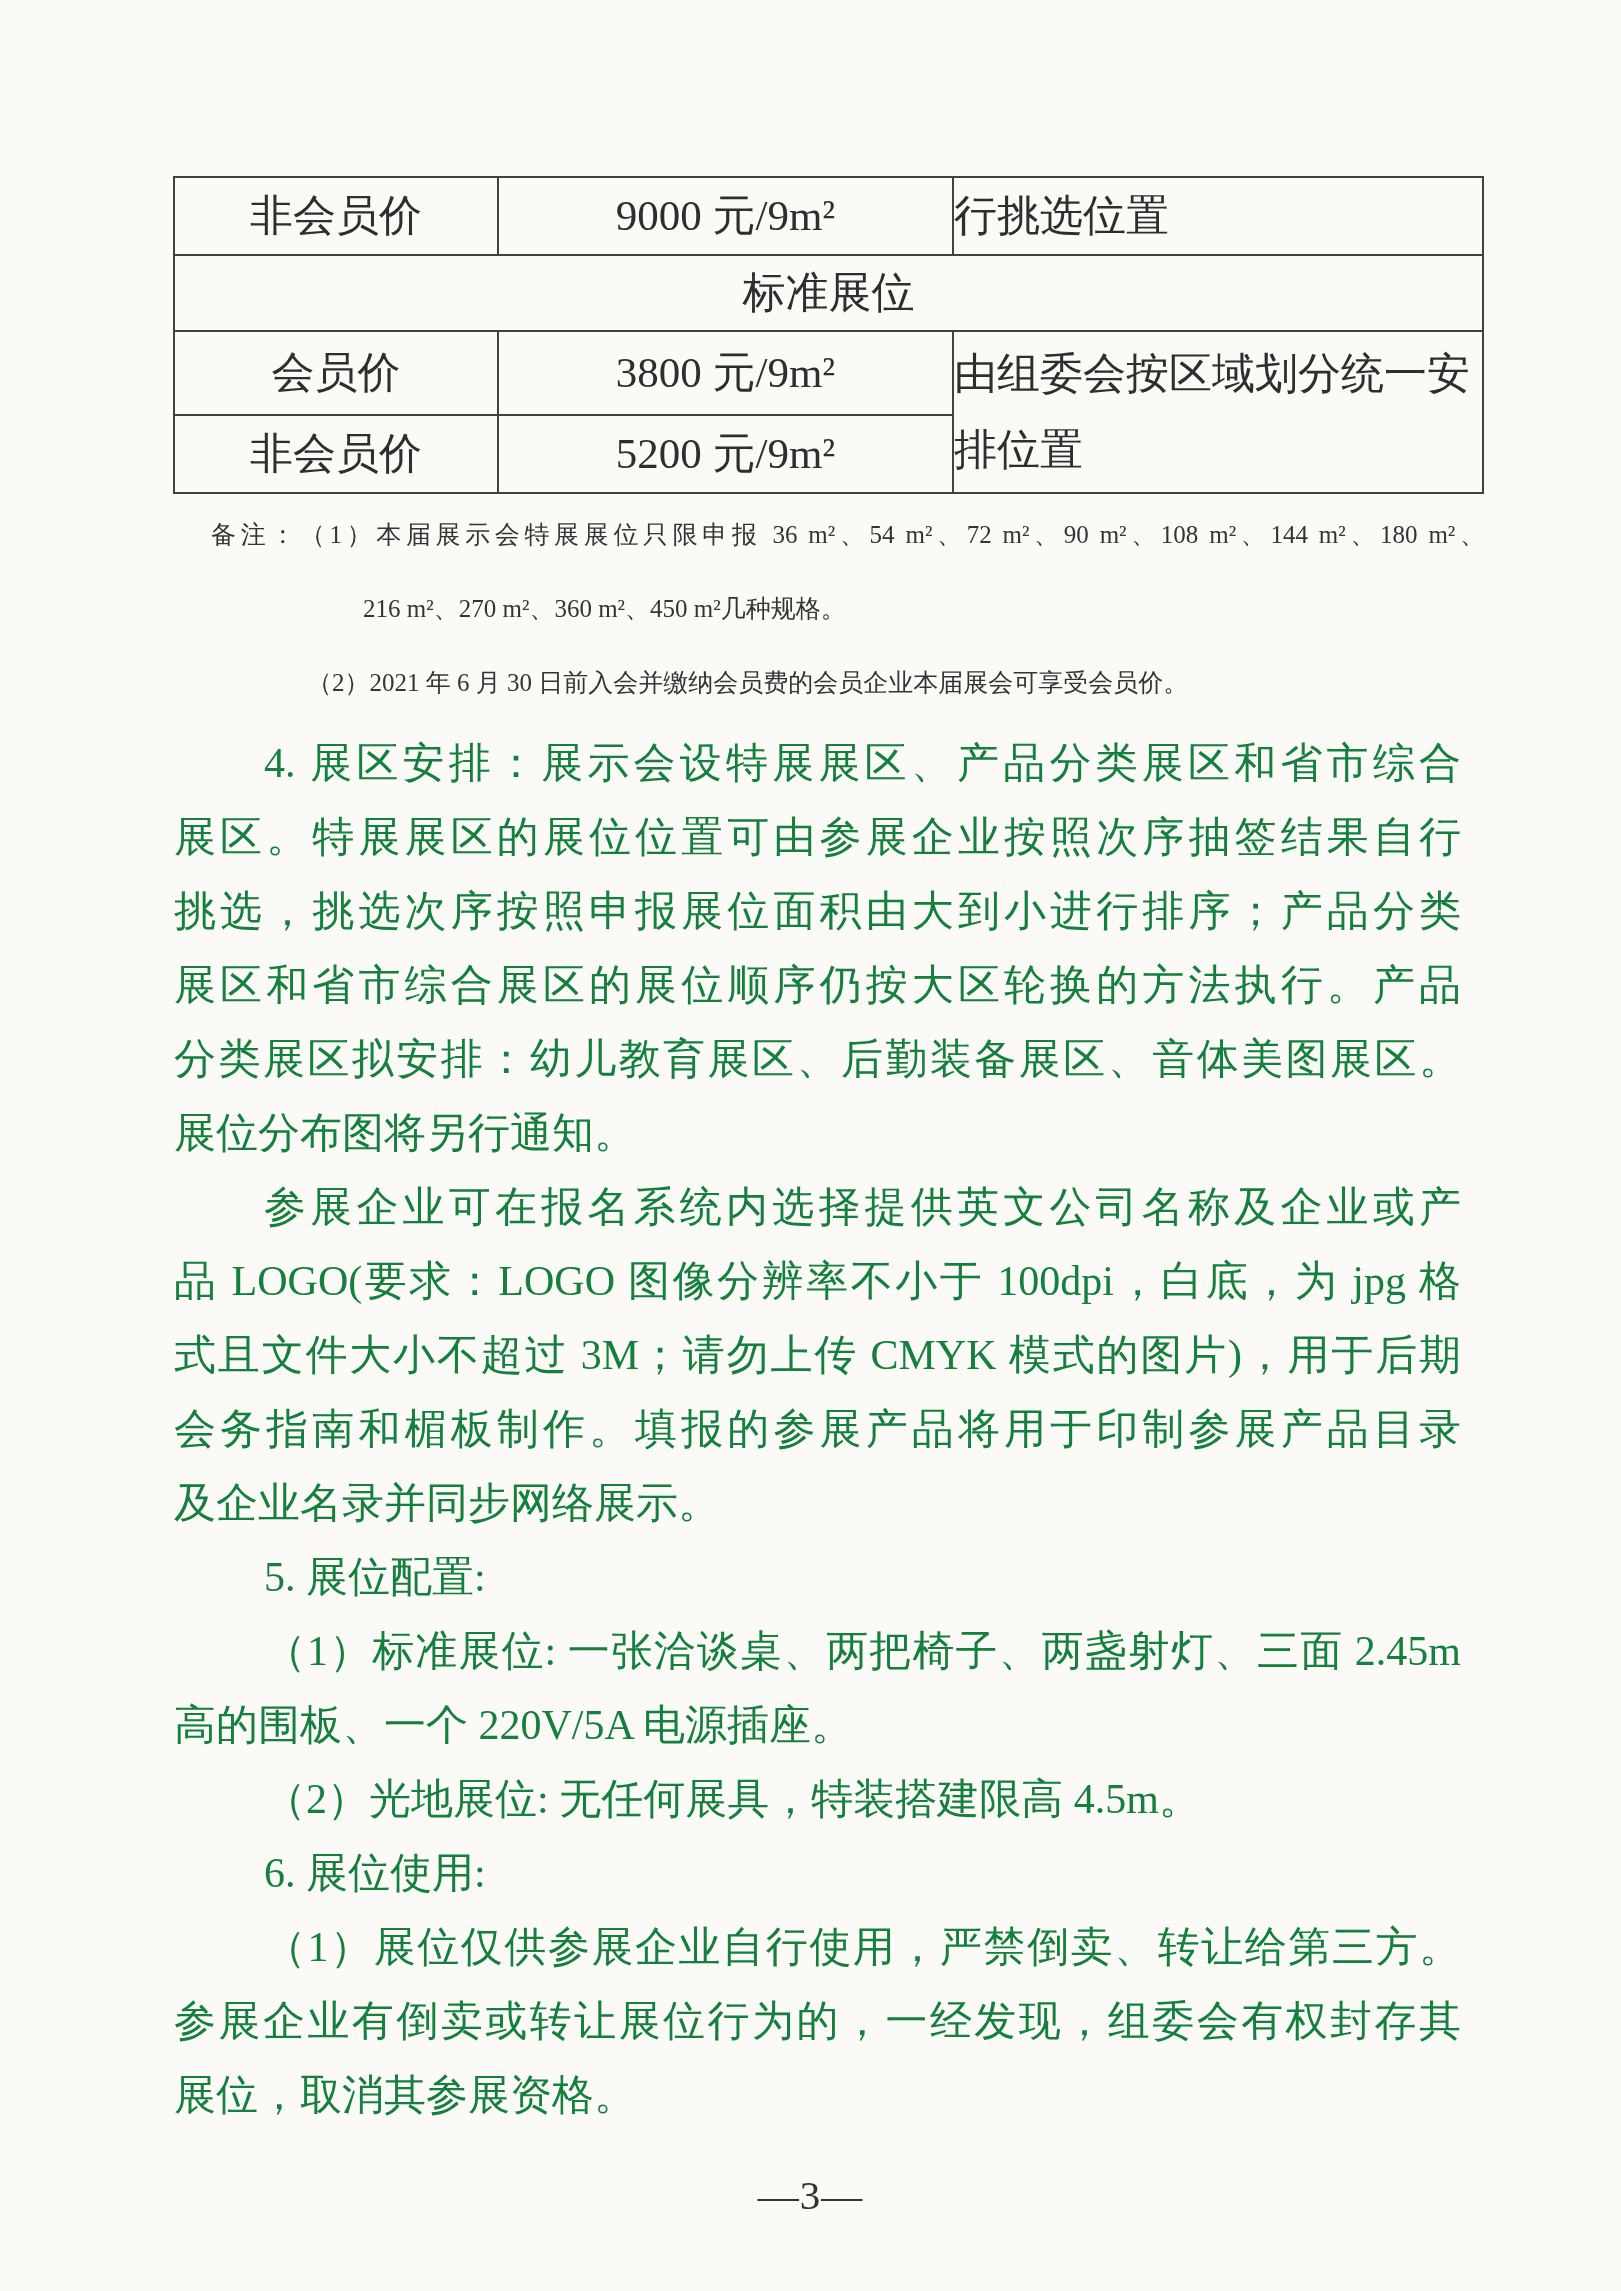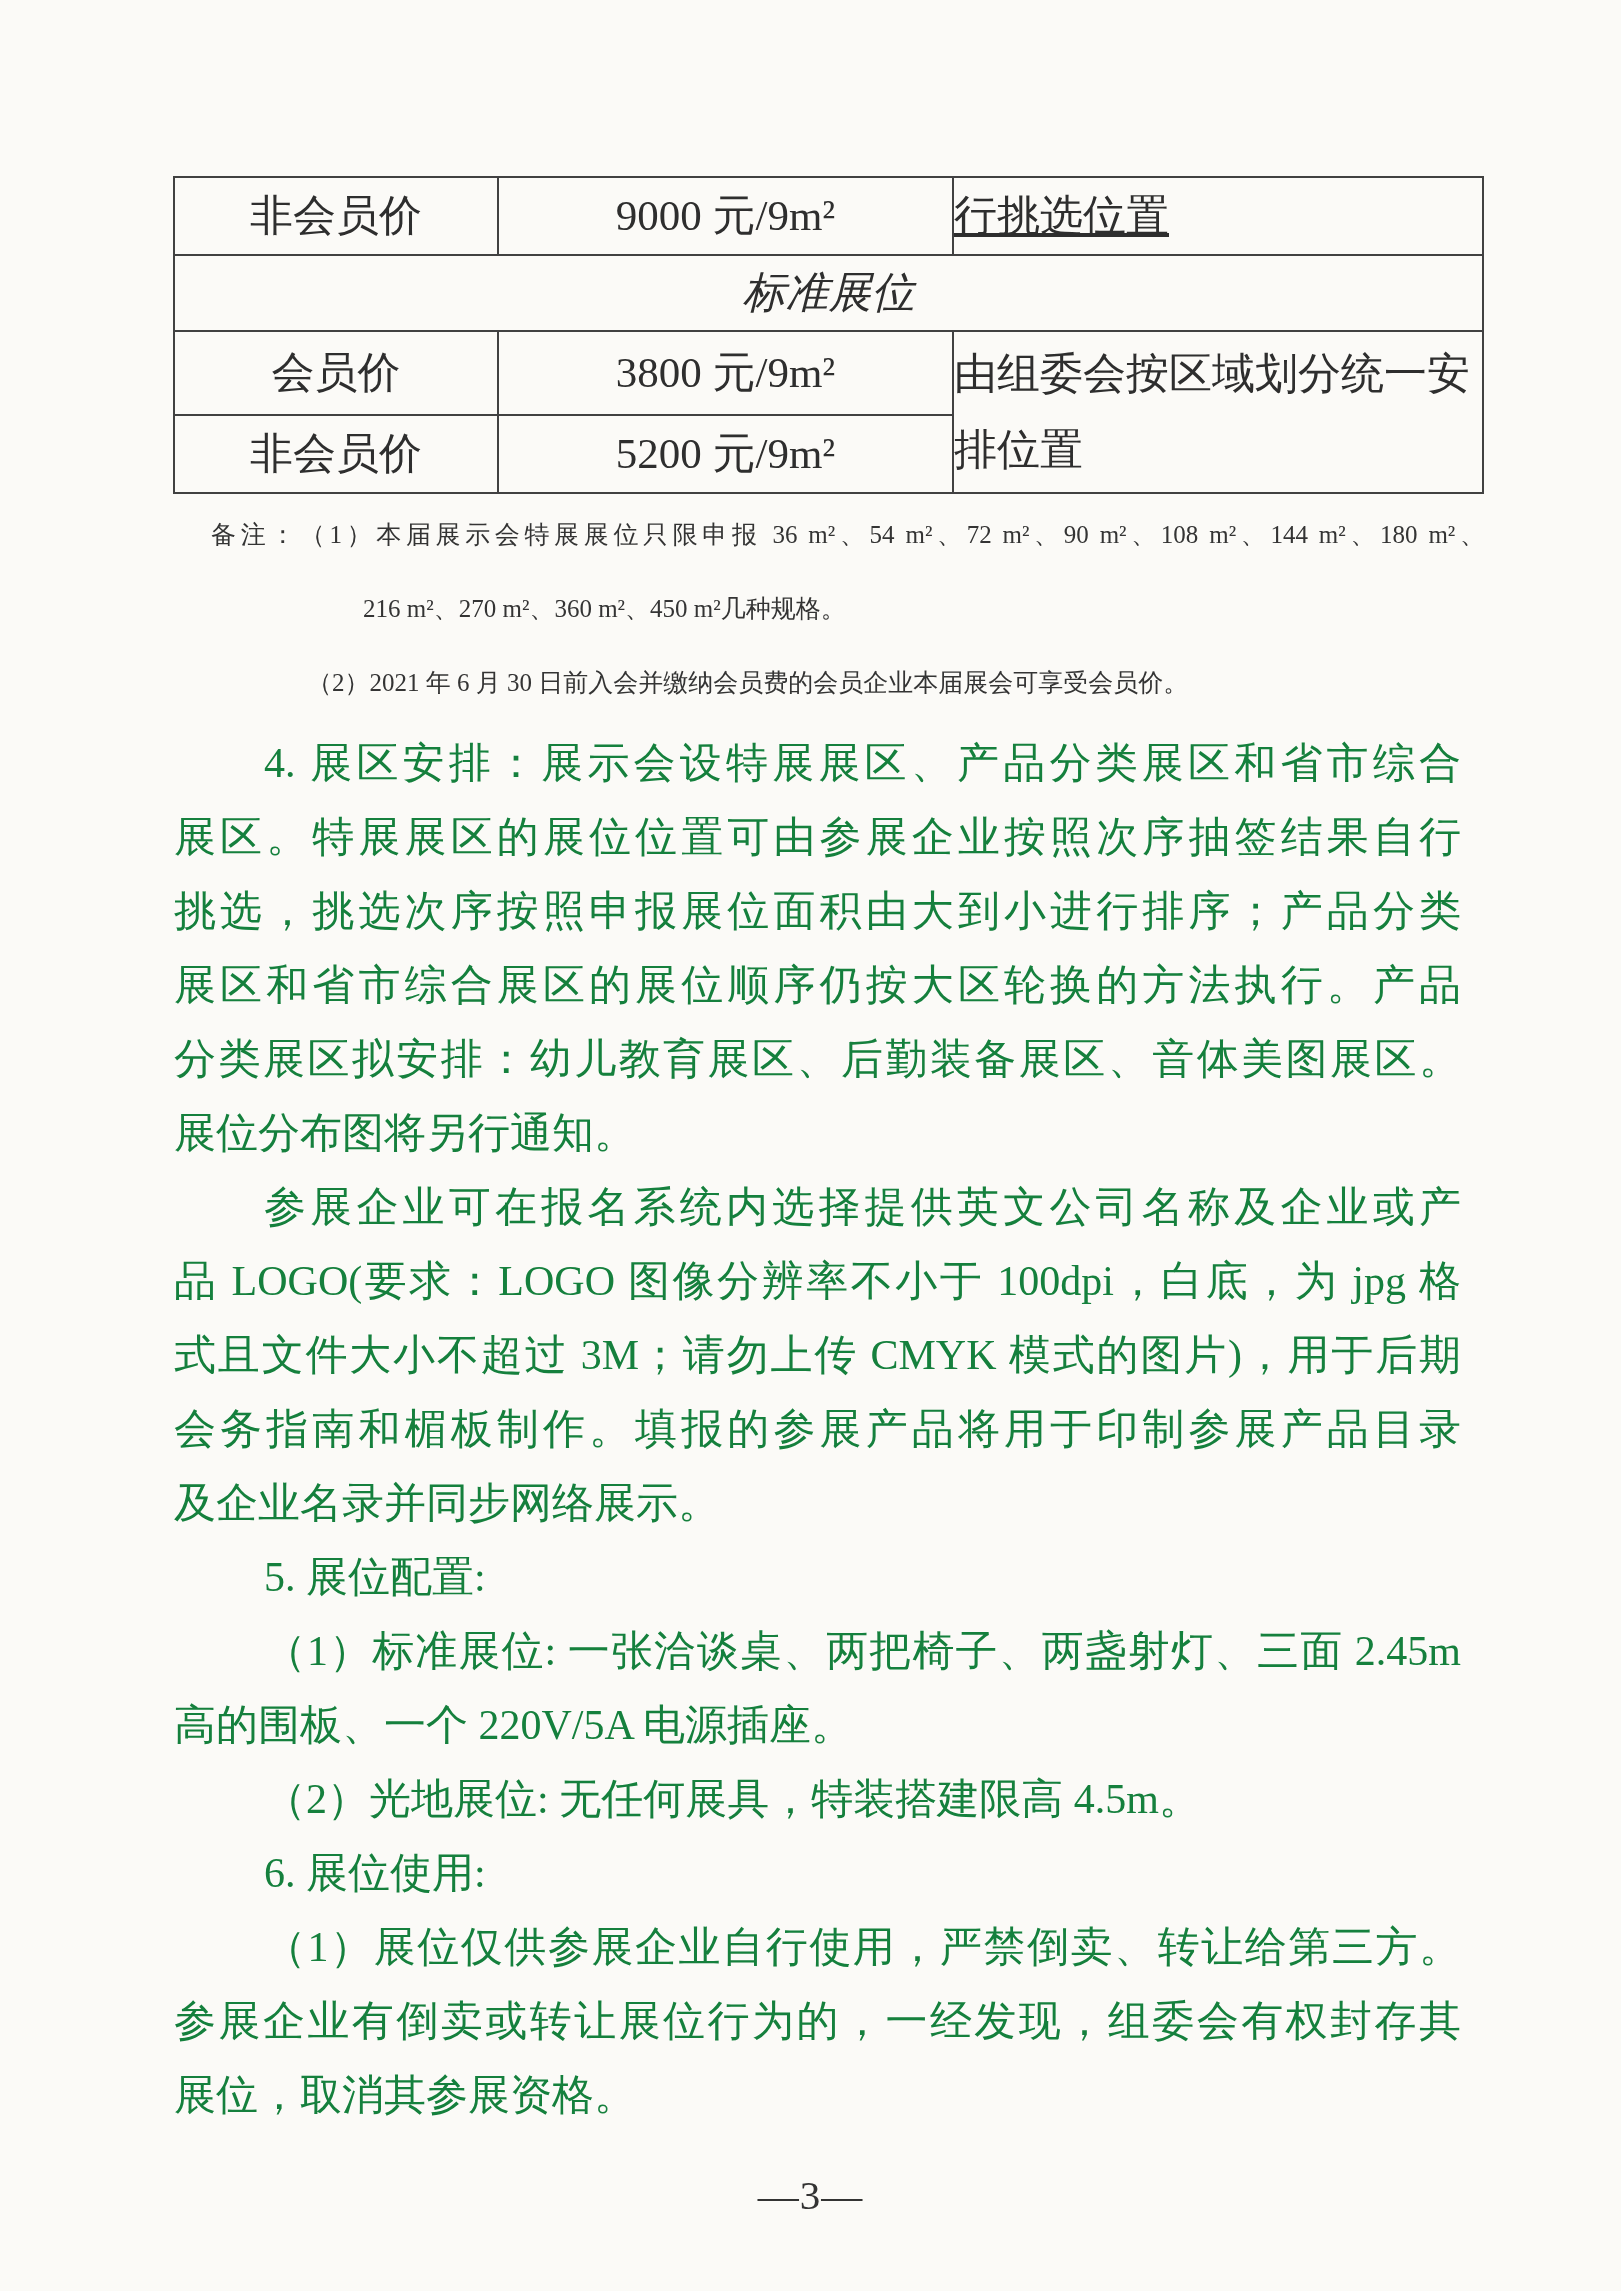--- a/index.html
+++ b/index.html
@@ -23,23 +23,23 @@
     border:2.9px solid #414141;
     vertical-align:middle;
     font-size:43px;
     color:#2e2e2e;
     padding:0;
   }
   .col-label { width:324px; }
   .col-price { width:455px; }
   .col-note  { width:530px; }
   .cell-center { text-align:center; }
-  .cell-note { text-align:left; padding-left:15.7px;text-decoration:underline; }
+  .cell-note { text-align:left; padding-left:15.7px; }
   .row-a td { height:76px; }
-  .row-b td { height:74px;font-style:italic; }
+  .row-b td { height:74px; }
   .row-c td { height:82px; }
   .row-d td { height:76px; }
   .merged-note {
     text-align:left; padding:0 9.8px 0 15.7px;
     line-height:76px;
   }
 
   
   .note-line {
     position:absolute;

